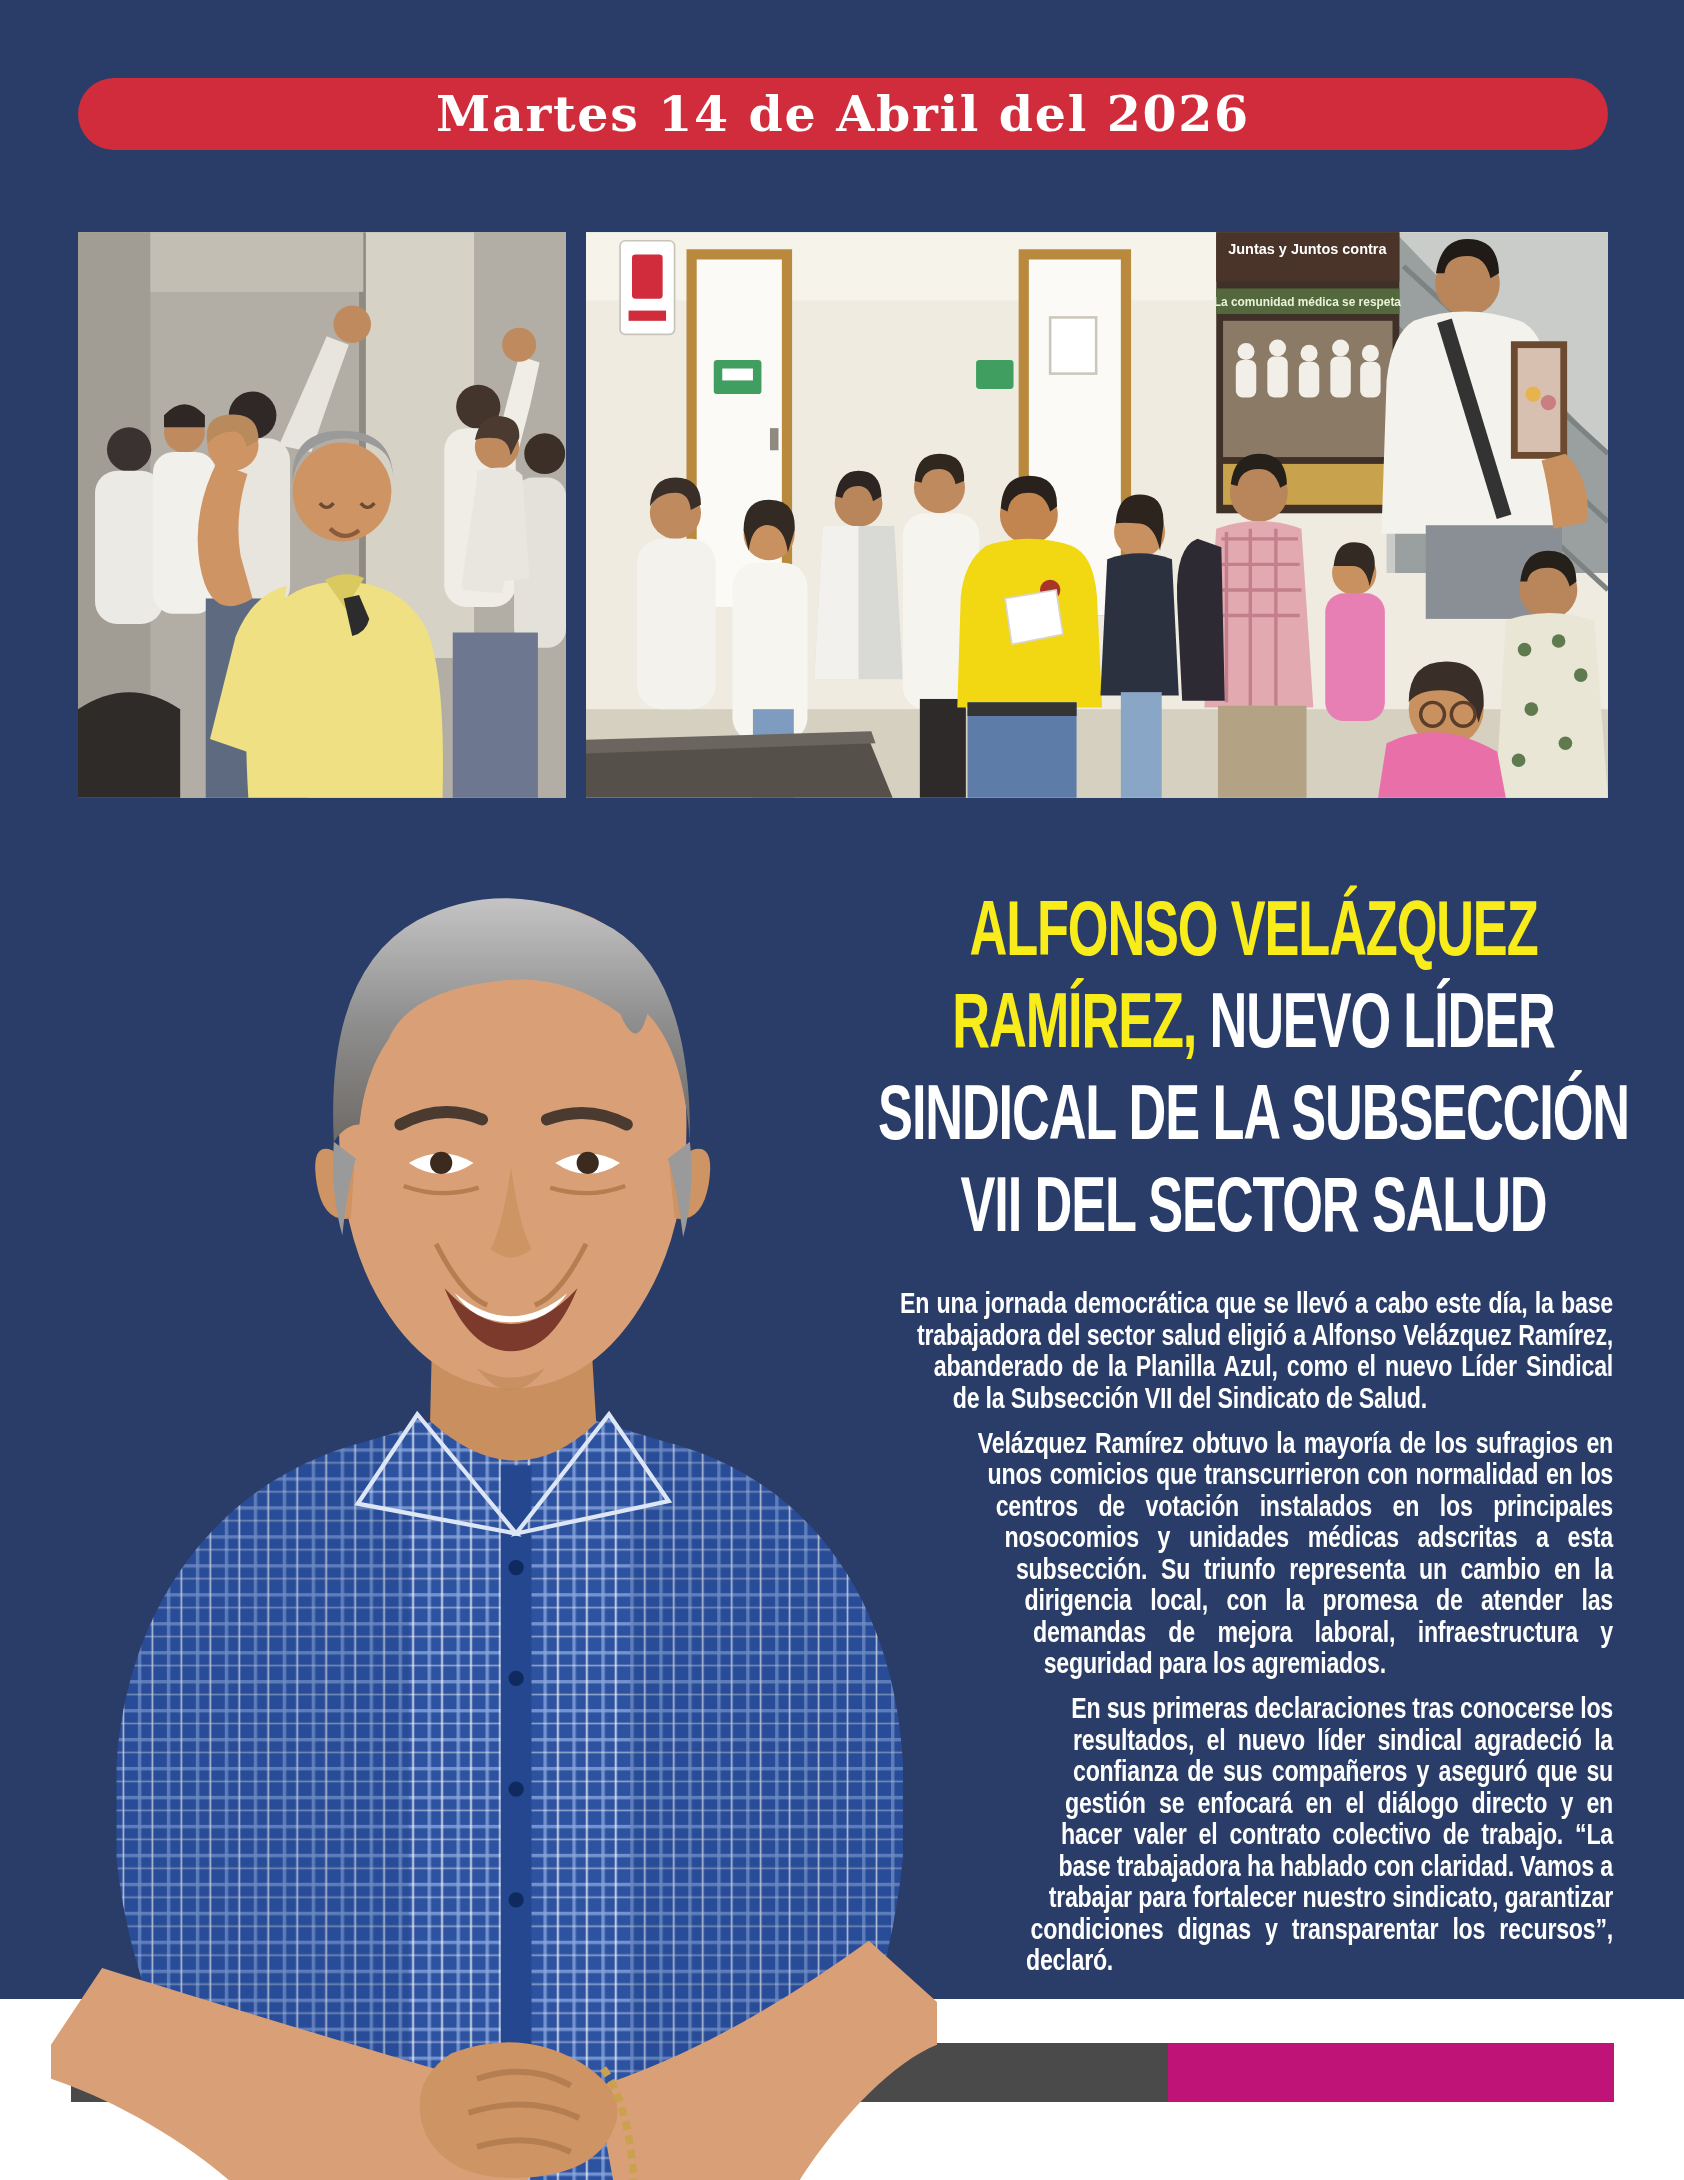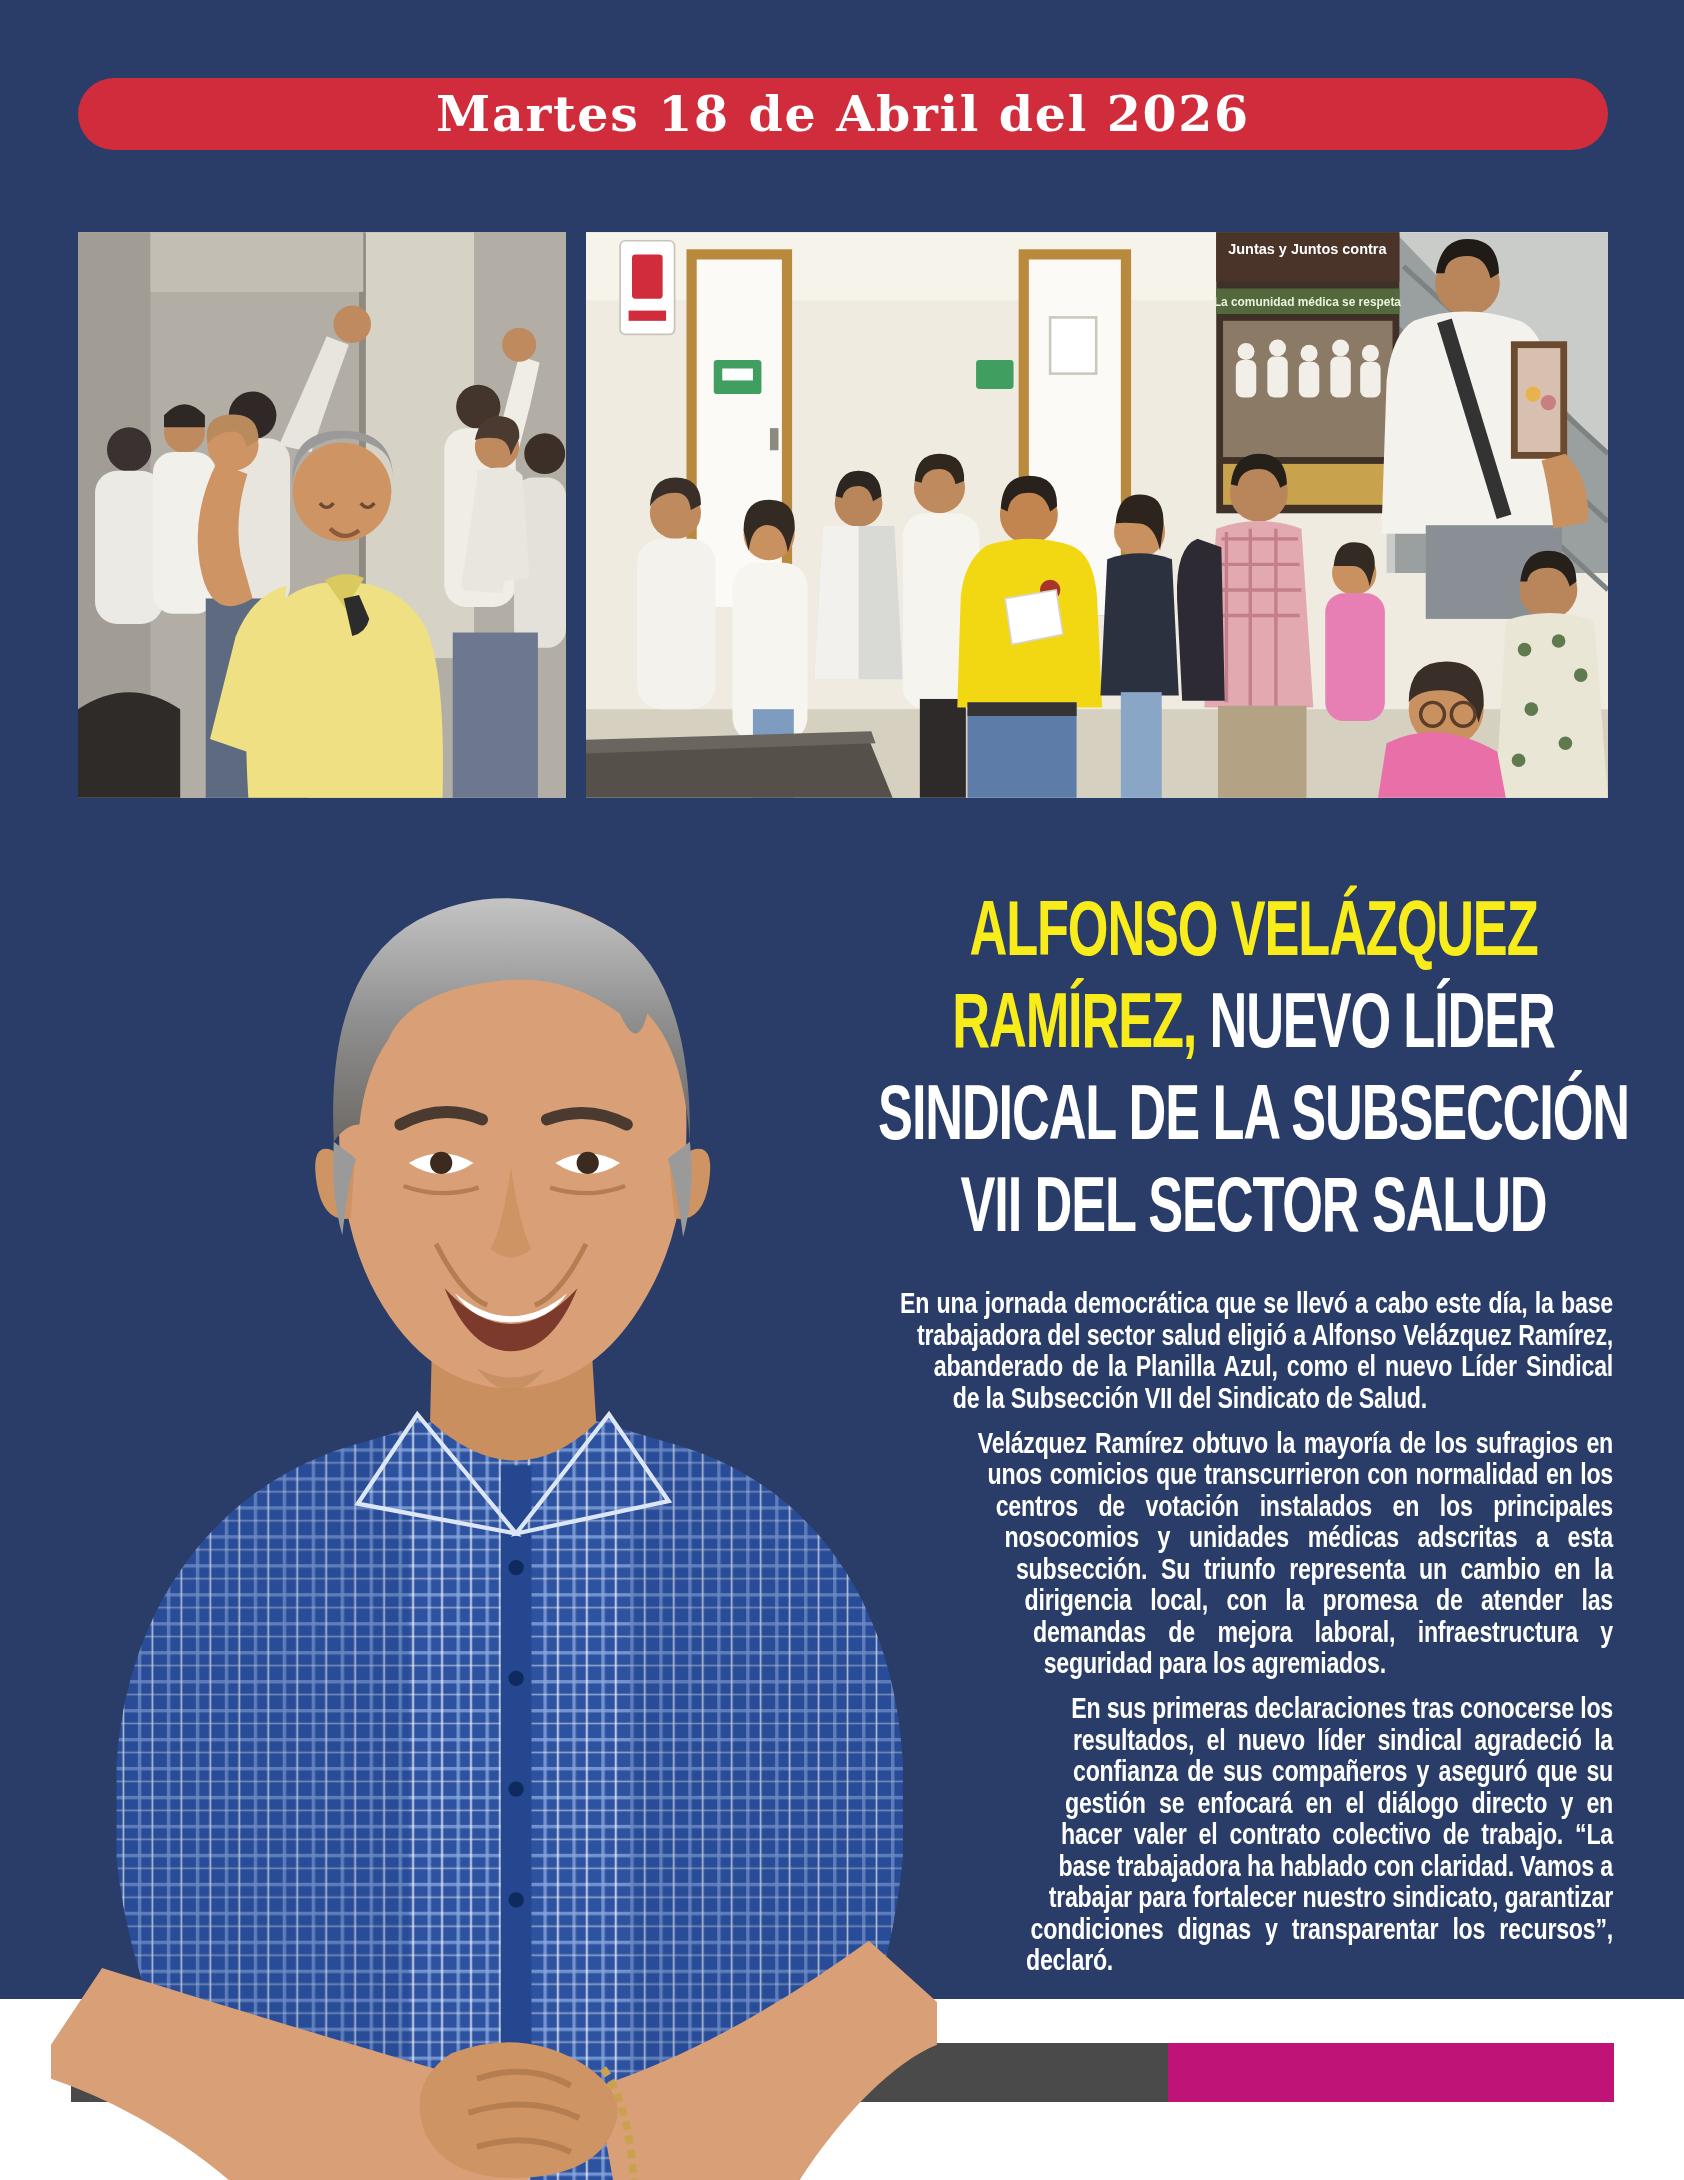--- a/index.html
+++ b/index.html
@@ -56,21 +56,21 @@
   .portrait{position:absolute;left:51px;top:869px;width:886px;height:1312px;z-index:3;}
 </style>
 </head>
 <body>
 
 <div class="page">
 
   <div class="navy-block"></div>
 
   <div class="banner">
-    <span>Martes 18 de Abril del 2026</span>
+    <span>Martes 14 de Abril del 2026</span>
   </div>
 
   <div class="photo photo-left">
     <svg width="488" height="566" viewBox="0 0 573 664" xmlns="http://www.w3.org/2000/svg">
       <rect width="573" height="664" fill="#b3aea5"></rect>
       <rect x="0" y="0" width="85" height="664" fill="#a29d94"></rect>
       <rect x="335" y="0" width="130" height="500" fill="#d6d2c6"></rect>
       <rect x="330" y="0" width="8" height="500" fill="#8f8b82"></rect>
       <rect x="85" y="0" width="250" height="70" fill="#c3beb4"></rect>
 

